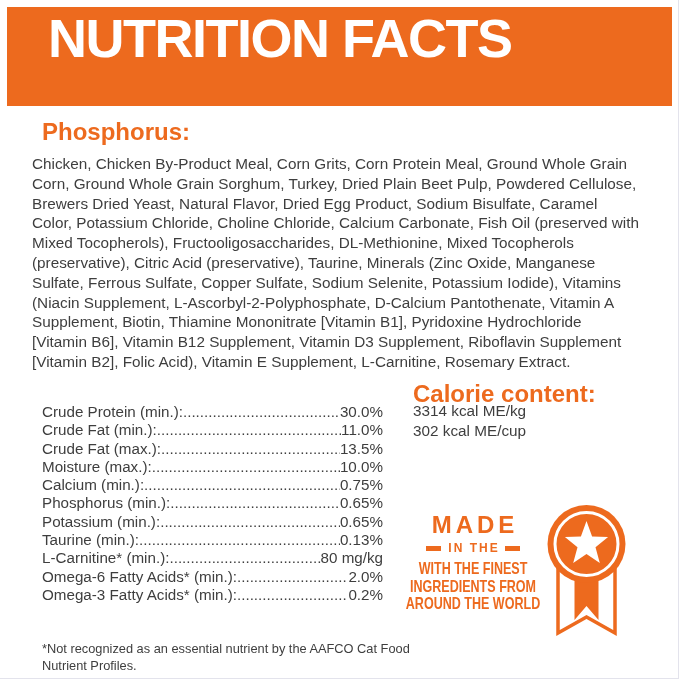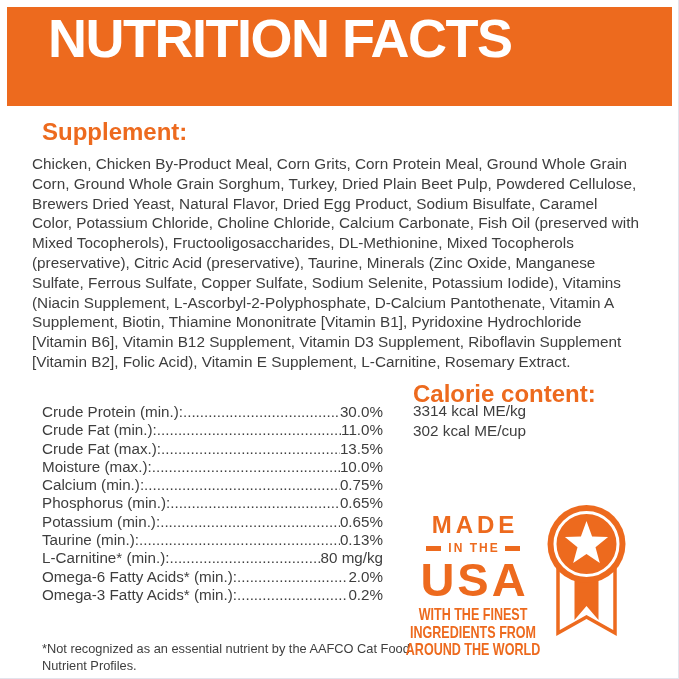--- a/index.html
+++ b/index.html
@@ -97,21 +97,21 @@
 </style>
 </head>
 <body>
 
 <div class="page">
 
   <header class="banner">
     <h1>NUTRITION FACTS</h1>
   </header>
 
-  <h2 class="sec-heading" id="ing-heading">Supplement:</h2>
+  <h2 class="sec-heading" id="ing-heading">Phosphorus:</h2>
 
   <p class="ing-text">Chicken, Chicken By-Product Meal, Corn Grits, Corn Protein Meal, Ground Whole Grain Corn, Ground Whole Grain Sorghum, Turkey, Dried Plain Beet Pulp, Powdered Cellulose, Brewers Dried Yeast, Natural Flavor, Dried Egg Product, Sodium Bisulfate, Caramel Color, Potassium Chloride, Choline Chloride, Calcium Carbonate, Fish Oil (preserved with Mixed Tocopherols), Fructooligosaccharides, DL-Methionine, Mixed Tocopherols (preservative), Citric Acid (preservative), Taurine, Minerals (Zinc Oxide, Manganese Sulfate, Ferrous Sulfate, Copper Sulfate, Sodium Selenite, Potassium Iodide), Vitamins (Niacin Supplement, L-Ascorbyl-2-Polyphosphate, D-Calcium Pantothenate, Vitamin A Supplement, Biotin, Thiamine Mononitrate [Vitamin B1], Pyridoxine Hydrochloride [Vitamin B6], Vitamin B12 Supplement, Vitamin D3 Supplement, Riboflavin Supplement [Vitamin B2], Folic Acid), Vitamin E Supplement, L-Carnitine, Rosemary Extract.</p>
 
 
   <div class="ga-list">
       <div class="ga-row">
       <span class="ga-label">Crude Protein (min.):</span>
       <span class="ga-dots"></span>
       <span class="ga-value">30.0%</span>
     </div>
@@ -176,21 +176,20 @@
       <div class="cal-line">302 kcal ME/cup</div>
     </div>
 
   <div class="badge-text">
     <div class="badge-made">MADE</div>
     <div class="badge-inthe">
       <span class="dash"></span>
       <span class="txt">IN THE</span>
       <span class="dash"></span>
     </div>
-    <div class="badge-usa">USA</div>
     <div class="badge-tagline">
         <div class="tag-line">WITH THE FINEST</div>
         <div class="tag-line">INGREDIENTS FROM</div>
         <div class="tag-line">AROUND THE WORLD</div>
       </div>
   </div>
 
   <svg class="ribbon" width="81" height="135" viewBox="0 0 81 135">
 
     <path d="M11 58 H68 V129 L39.5 113 L11 129 Z" fill="#ffffff" stroke="#ED6A1E" stroke-width="3.5" stroke-linejoin="miter"></path>

